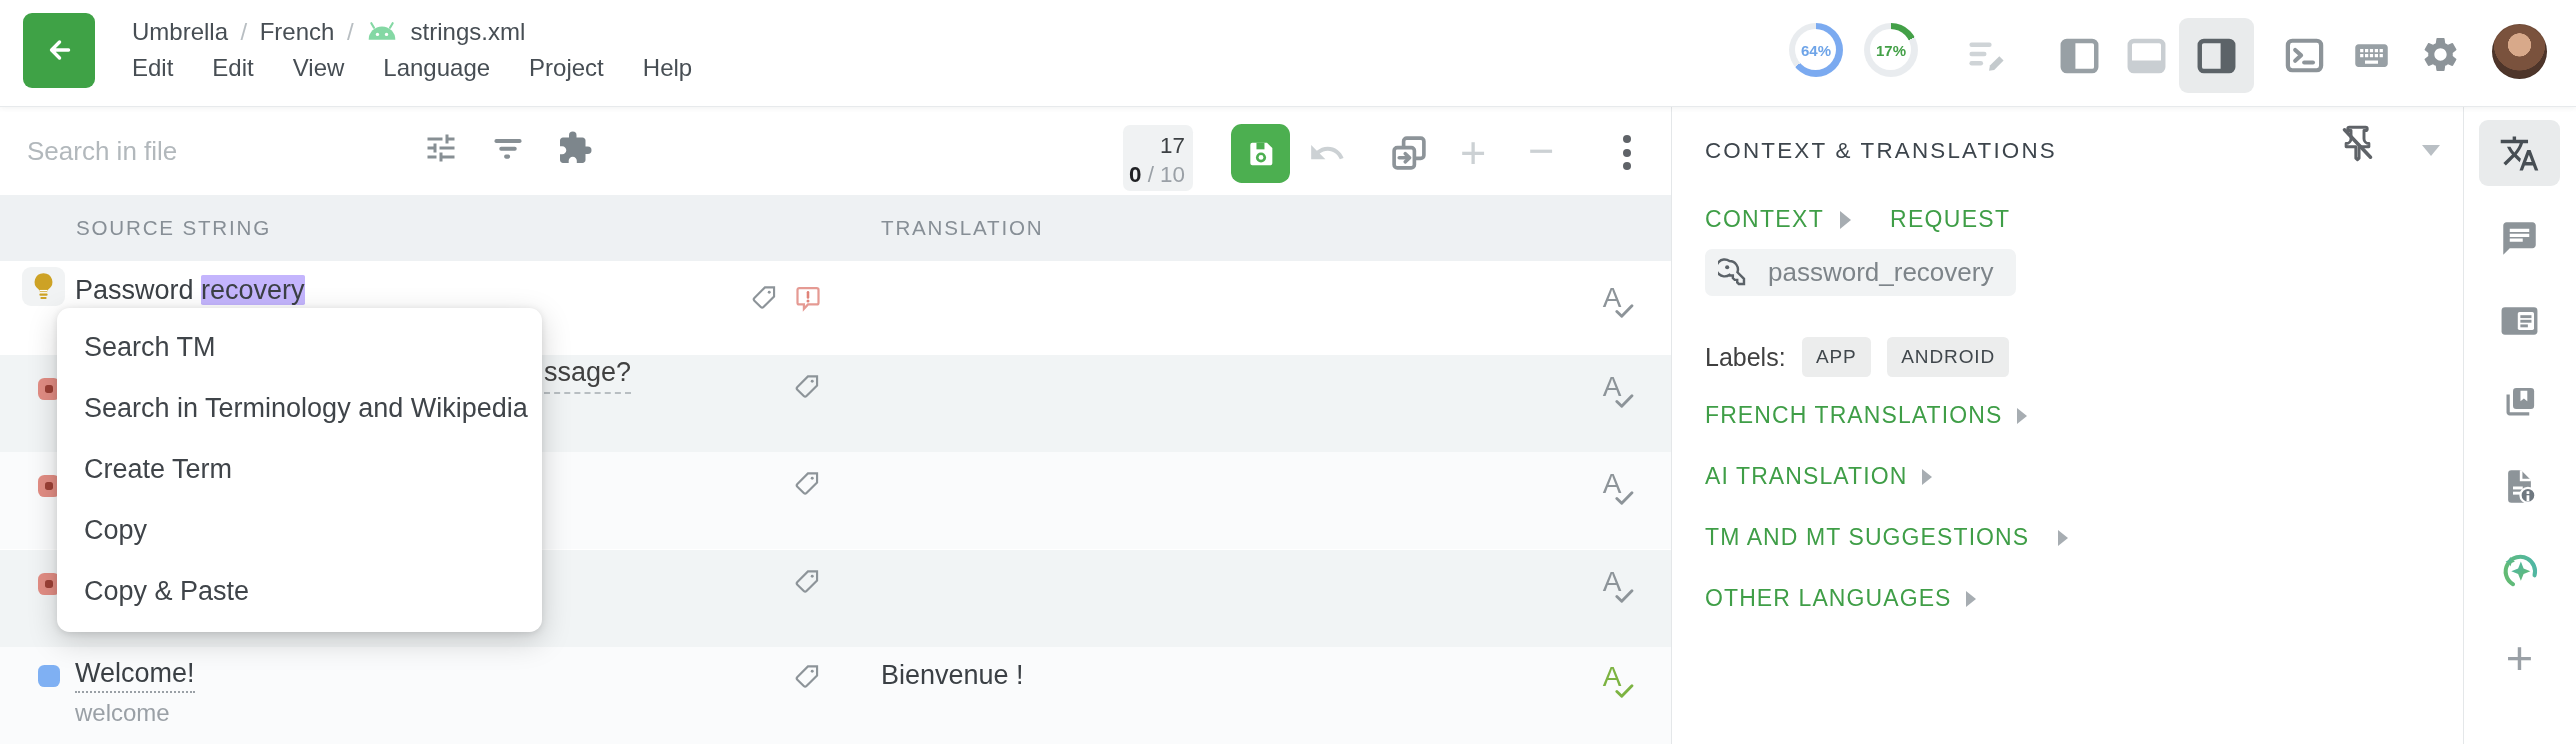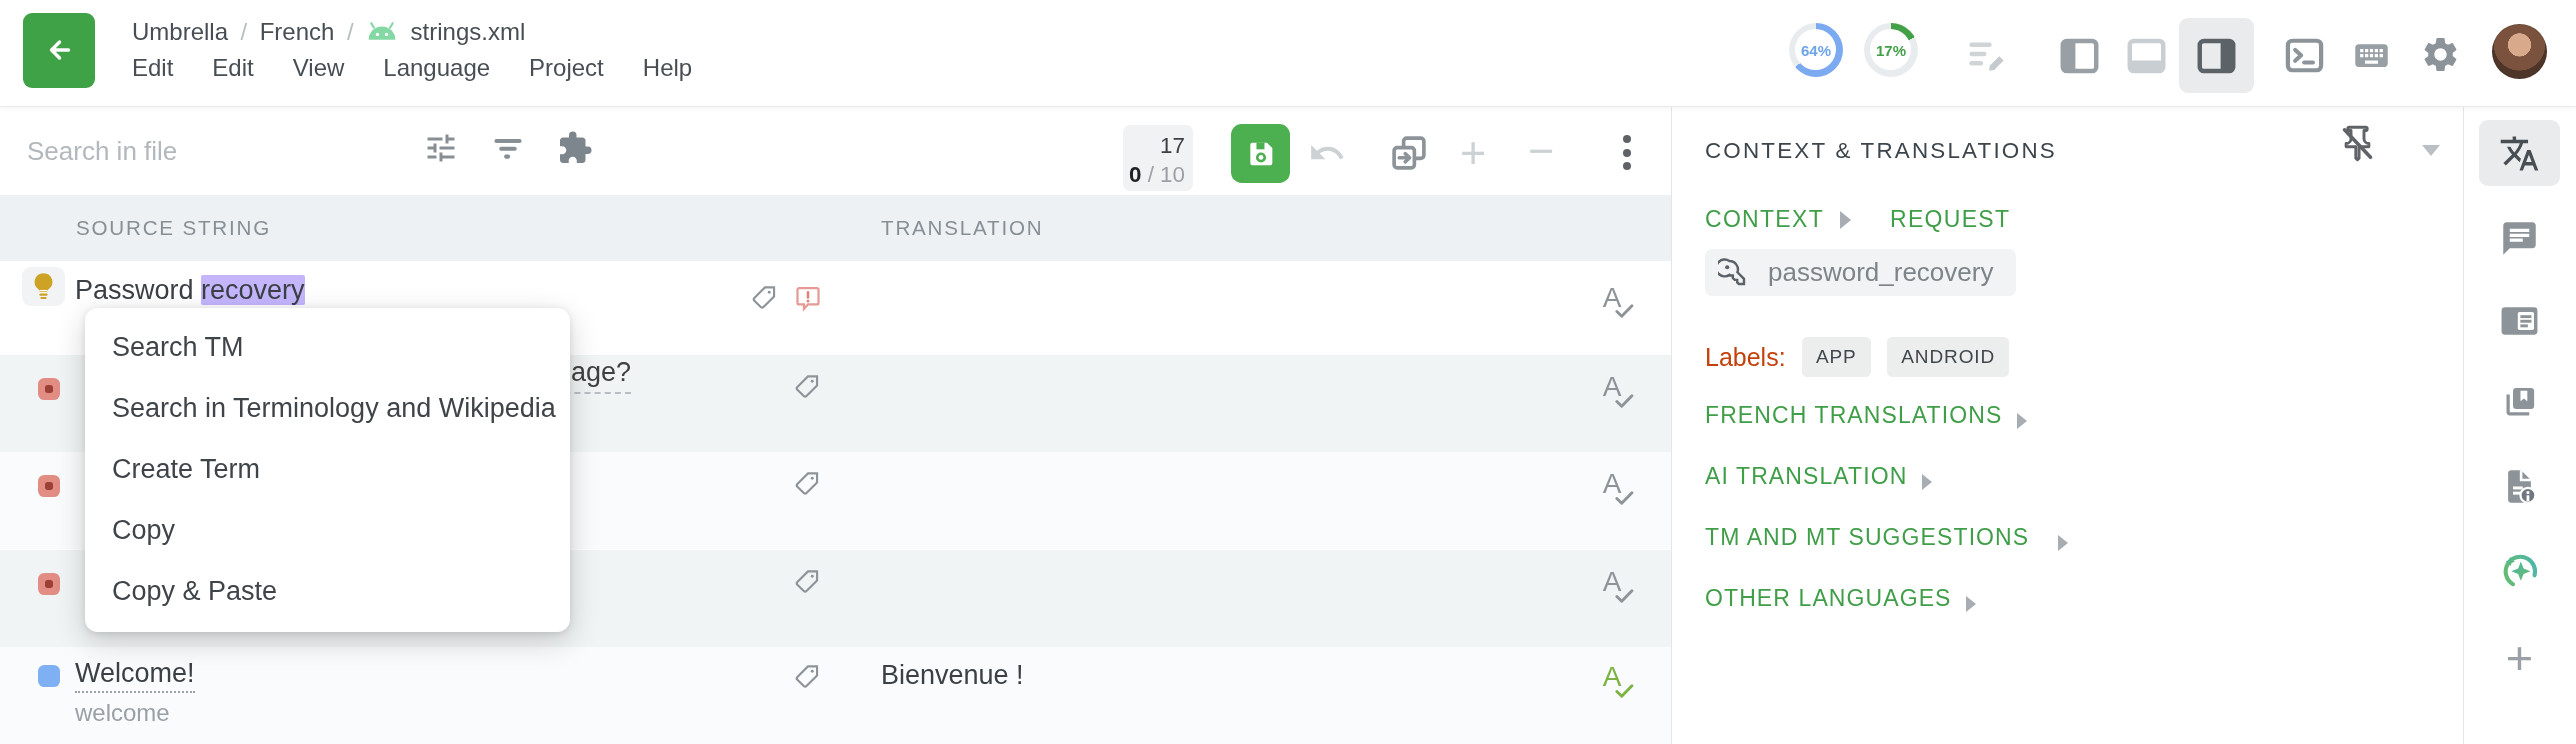--- a/index.html
+++ b/index.html
@@ -71,44 +71,44 @@
   .tr-text{position:absolute;left:881px;top:12.5px;font-size:27px;color:#3b4045;}
   .tag-ic{position:absolute;width:27px;height:27px;cursor:pointer;}
   .warn-ic{position:absolute;width:28px;height:28px;cursor:pointer;}
   .acheck{position:absolute;left:1601px;width:39px;height:41px;cursor:pointer;color:#8d9499;}
   .acheck .A{position:absolute;left:1.8px;top:0;font-size:28px;font-weight:500;}
   .acheck svg{position:absolute;left:14.3px;top:21.5px;}
   .acheck.green{color:#7cb342;}
 
   
   .ctx-menu{position:absolute;left:57px;top:202px;width:485px;height:324px;background:#fff;border-radius:12.5px;
-            box-shadow:0 9px 30px rgba(0,0,0,.18),0 1.8px 7.2px rgba(0,0,0,.10);z-index:30;padding-top:9px;box-sizing:border-box;margin-left:28px;}
+            box-shadow:0 9px 30px rgba(0,0,0,.18),0 1.8px 7.2px rgba(0,0,0,.10);z-index:30;padding-top:9px;box-sizing:border-box;}
   .ctx-menu .mi{height:61px;line-height:61px;padding-left:27px;font-size:27px;color:#3f4449;cursor:pointer;white-space:nowrap;}
 
   
   .panel{position:absolute;left:1671px;top:106px;width:792px;height:639px;background:#fff;border-left:0.9px solid #e4e7e9;}
   .p-title{position:absolute;left:33px;top:32px;font-size:22.4px;letter-spacing:2.2px;color:#3d454c;font-weight:500;}
   .pin-btn{position:absolute;left:666px;top:18px;width:41px;height:41px;cursor:pointer;}
   .chev{position:absolute;left:750px;top:39px;width:0;height:0;border-left:9.8px solid transparent;
         border-right:9.8px solid transparent;border-top:11.6px solid #b9bfc4;cursor:pointer;}
   .p-tabs{position:absolute;left:33px;top:100px;display:flex;align-items:center;font-size:23px;letter-spacing:1.3px;
           font-weight:500;color:#3f9e47;}
   .p-tabs .tab{cursor:pointer;}
   .tri{display:inline-block;width:0;height:0;border-top:9px solid transparent;border-bottom:9px solid transparent;
        border-left:11.6px solid #a7adb2;margin-left:16px;}
   .p-tabs .tab2{margin-left:39px;}
   .key-chip{position:absolute;left:33px;top:143px;height:47px;background:#f1f3f4;border-radius:7.2px;
             display:flex;align-items:center;padding:0 23px 0 12.5px;cursor:pointer;}
   .key-chip .ktext{font-size:26px;color:#7d8489;margin-left:21.5px;}
   .labels-row{position:absolute;left:33px;top:231px;display:flex;align-items:center;}
-  .labels-cap{font-size:25px;color:#c2410c;text-align:center;}
+  .labels-cap{font-size:25px;color:#404040;text-align:center;}
   .lchip{background:#eceded;border-radius:5.4px;font-size:19px;letter-spacing:0.9px;color:#40474c;
          padding:9px 14.3px;margin-left:16px;}
   .psec{position:absolute;left:33px;font-size:23px;letter-spacing:1.1px;font-weight:500;color:#3f9e47;
-        display:flex;align-items:flex-end;cursor:pointer;}
+        display:flex;align-items:center;cursor:pointer;}
   .psec .tri{border-top-width:8px;border-bottom-width:8px;border-left-width:10.7px;margin-left:14.3px;}
   .s1{top:296px;} .s2{top:357px;} .s3{top:418px;gap:14px;} .s4{top:479px;}
 
   
   .rail{position:absolute;left:2463px;top:106px;width:113px;height:639px;background:#fff;border-left:0.9px solid #e4e7e9;}
   .rail .ric{position:absolute;left:35px;width:41px;height:41px;display:flex;align-items:center;justify-content:center;cursor:pointer;}
   .rail-active{position:absolute;left:15px;top:14.3px;width:81px;height:66px;border-radius:9px;background:#e9ebec;}
   .rail-plus{position:absolute;left:35px;top:531px;width:41px;height:41px;font-size:47px;color:#9aa0a6;
              display:flex;align-items:center;justify-content:center;cursor:pointer;line-height:1;}
 </style>

